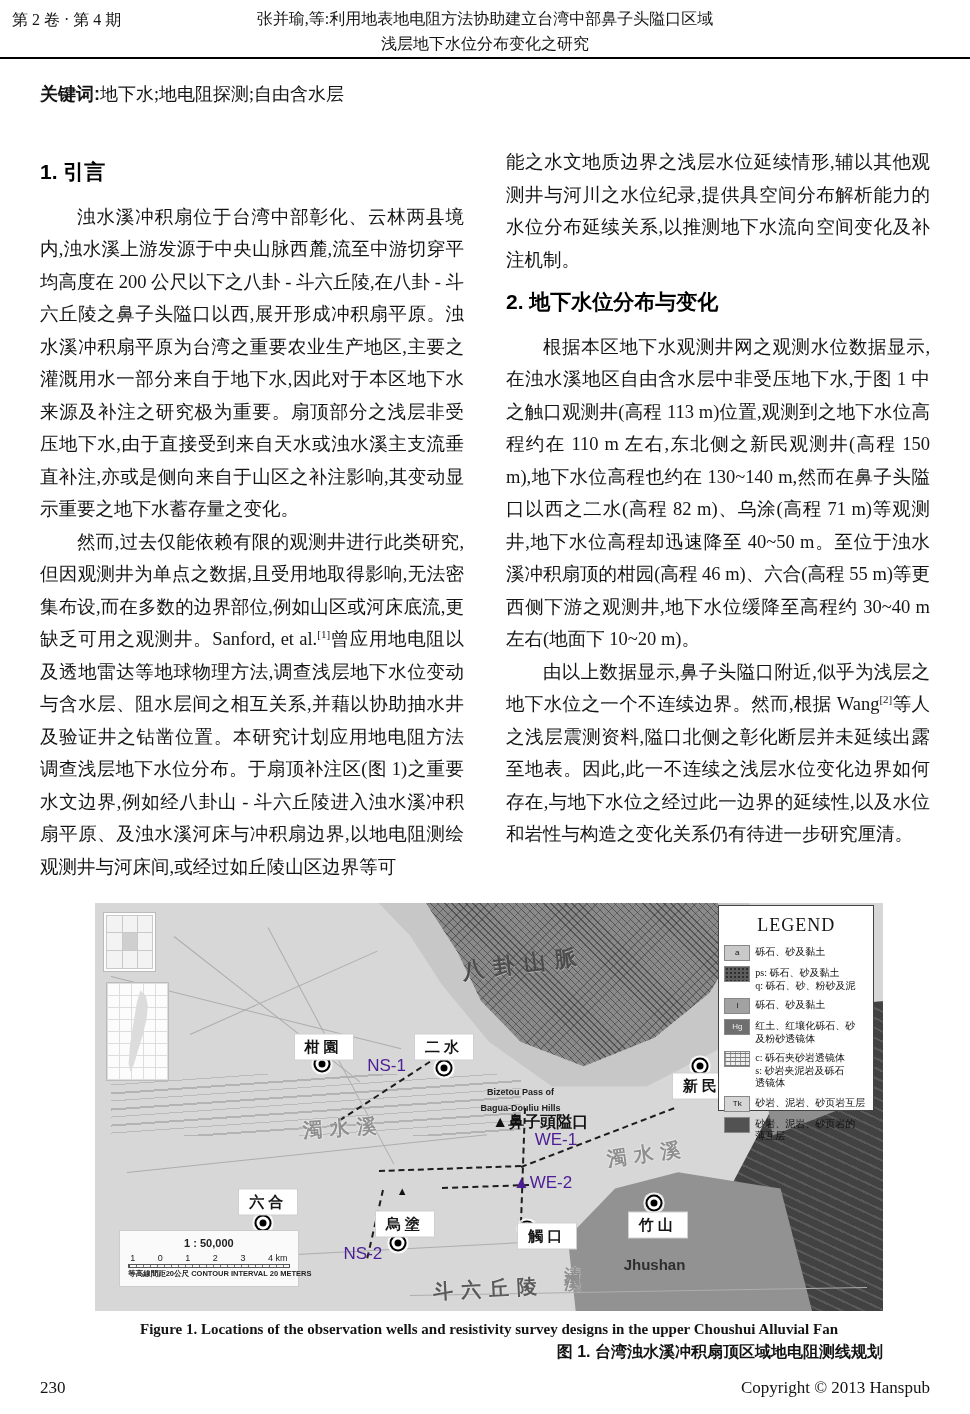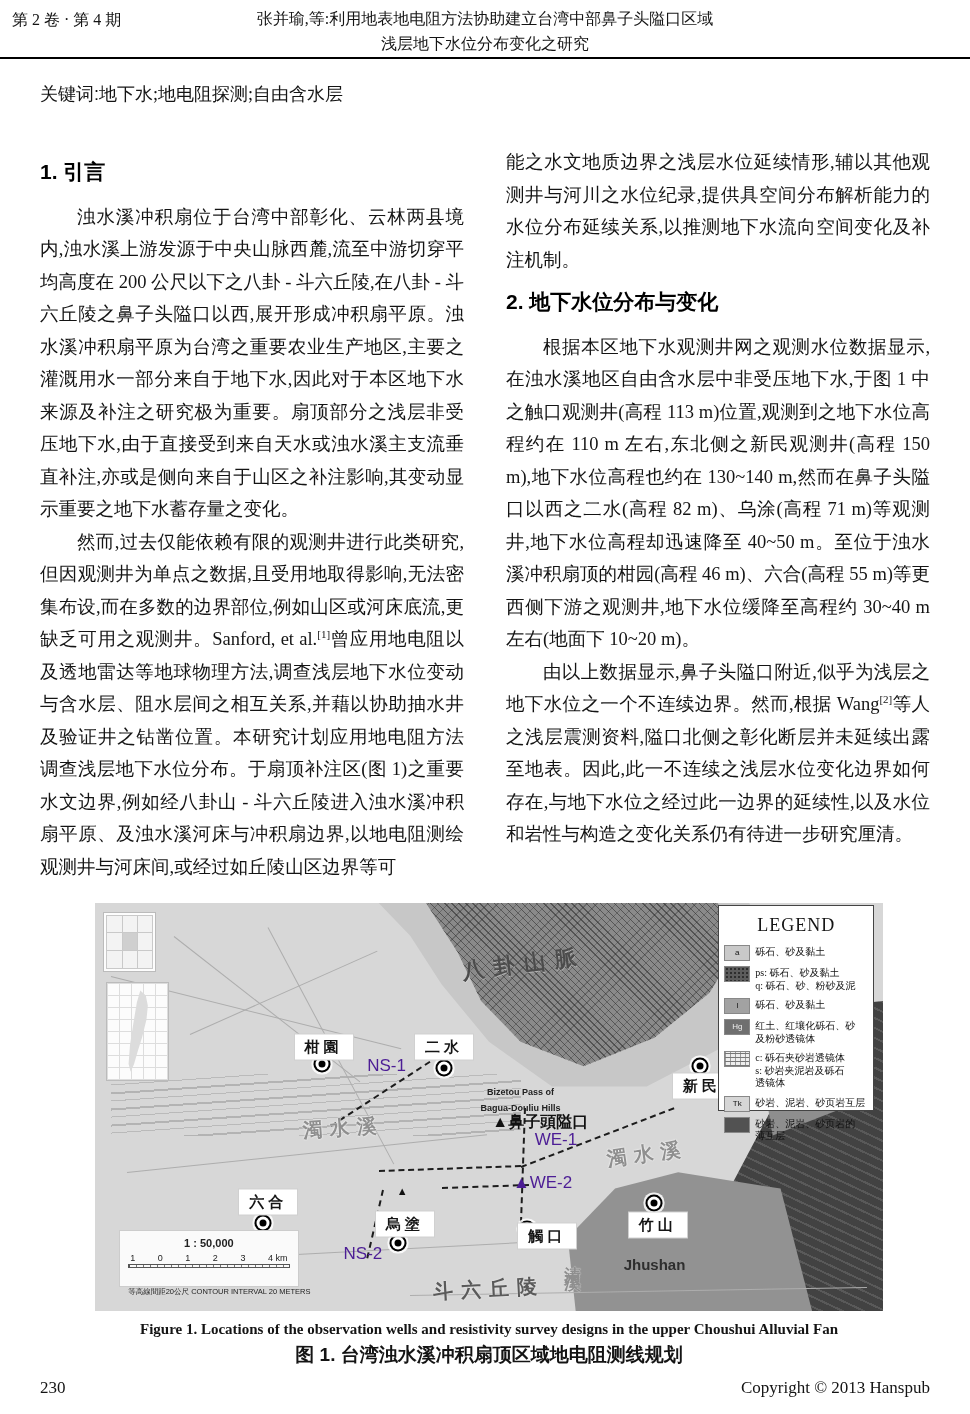--- a/index.html
+++ b/index.html
@@ -6,21 +6,21 @@
   #page{position:relative;width:970px;height:1414px;background:#ffffff;overflow:hidden;
         font-family:"Liberation Serif","DejaVu Serif",serif;color:#141414;}
 
   
   .hdr{position:absolute;top:6px;left:0;right:0;height:50px;}
   .hdr .issue{position:absolute;left:12px;top:4px;font-size:16px;}
   .hdr .htitle{text-align:center;font-size:16px;line-height:25px;margin:0 150px;}
   .rule{position:absolute;top:57px;left:0;width:970px;border-top:2px solid #000;}
 
   .keywords{position:absolute;top:82px;left:40px;right:40px;font-size:18px;}
-  .keywords b{font-family:"Liberation Sans","DejaVu Sans",sans-serif;font-weight:normal;}
+  .keywords b{font-family:"Liberation Sans","DejaVu Sans",sans-serif;font-weight:bold;}
 
   
   .columns{position:absolute;top:146px;left:40px;width:890px;height:752px;overflow:hidden;
            display:flex;gap:42px;}
   .col{width:424px;text-align:justify;font-size:18.5px;line-height:32.5px;}
   .col h2{font-family:"Liberation Sans","DejaVu Sans",sans-serif;font-size:21px;margin:10px 0 12px 0;color:#000;}
   .col p{margin:0;text-indent:2em;}
   .col p.cont{text-indent:0;}
   sup{font-size:11px;line-height:0;}
 
@@ -97,26 +97,26 @@
             repeating-linear-gradient(90deg,#999 0 1px,transparent 1px 5px);background-color:#eee;}
 
   
   .scalebox{position:absolute;left:3.2%;top:80.5%;width:22.5%;height:13.4%;background:#fafafa;
       box-shadow:0 0 0 1px #ccc;padding:4px 8px;font-family:"Liberation Sans","DejaVu Sans",sans-serif;}
   .ratio{text-align:center;font-size:11px;font-weight:bold;color:#222;margin-top:2px;}
   .ticksrow{display:flex;justify-content:space-between;font-size:9px;color:#222;margin-top:4px;padding:0 2px;}
   .sbar{height:4px;border:1px solid #555;margin-top:1px;
       background:linear-gradient(90deg,#555 0 1px,transparent 0),
                  repeating-linear-gradient(90deg,rgba(80,80,80,.8) 0 1px,transparent 1px 7px);}
-  .contour{font-size:7.5px;font-weight:normal;color:#222;margin-top:19px;white-space:nowrap;}
+  .contour{font-size:7.5px;font-weight:bold;color:#222;margin-top:1px;white-space:nowrap;}
 
   
   .caption{margin-top:10px;text-align:center;font-weight:bold;}
   .caption .en{font-size:15px;font-family:"Liberation Serif",serif;}
-  .caption .zh{font-size:19px;margin-top:4px;font-family:"Liberation Sans","DejaVu Sans",sans-serif;}
+  .caption .zh{font-size:16px;margin-top:4px;font-family:"Liberation Sans","DejaVu Sans",sans-serif;text-align:right;}
   .footer{position:absolute;bottom:16px;left:40px;right:40px;font-size:17px;}
   .footer .pn{float:left;}
   .footer .cp{float:right;}
 </style>
 </head>
 <body>
 
 <div id="page">
 
   <div class="hdr">

